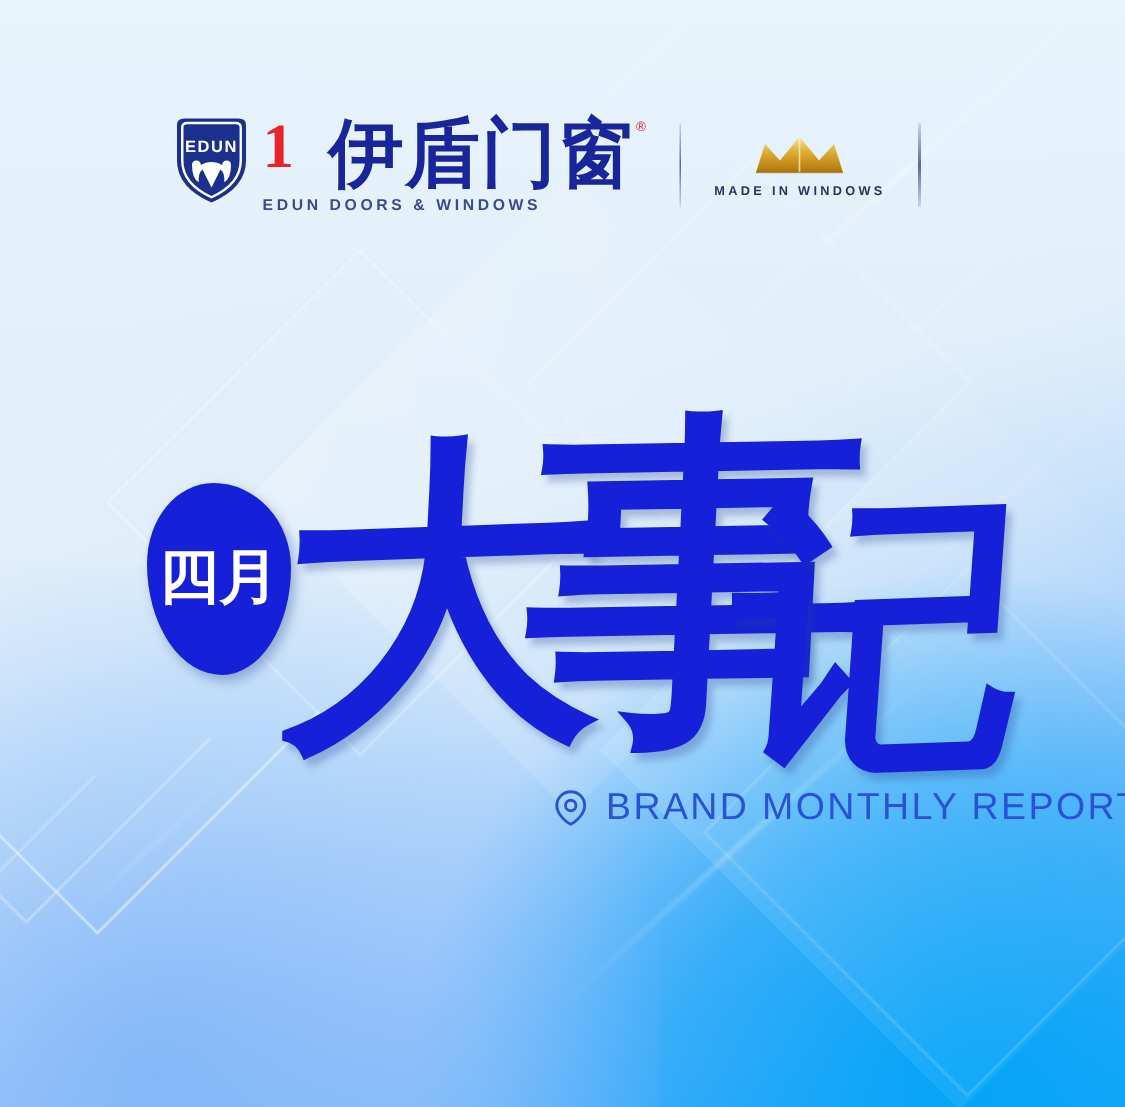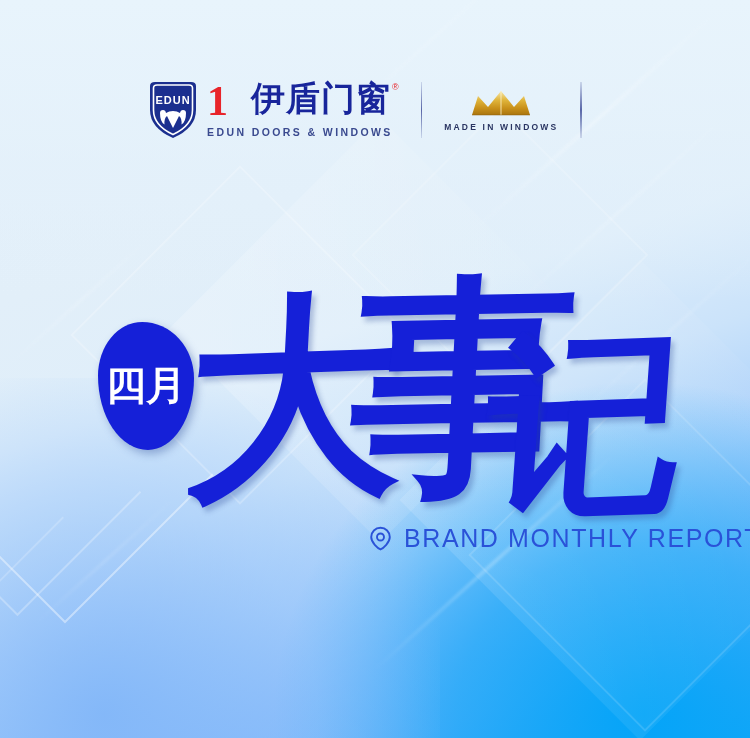--- a/index.html
+++ b/index.html
@@ -100,21 +100,21 @@
     width:54px; height:60px; position:relative; flex:0 0 auto;
   }
   .shield svg { display:block; }
   .edun-right { display:flex; flex-direction:column; justify-content:center; padding-top:2px; }
   .edun-cn-row { display:flex; align-items:flex-start; }
   .edun-one {
     color:#e8242a; font-size:42px; font-weight:bold; line-height:.92;
     font-family:"Liberation Serif", serif; letter-spacing:-2px; margin-right:1px;
   }
   .edun-cn {
-    color:#18259b; font-size:34px; font-weight:bold; line-height:.95;
+    color:#18259b; font-size:50px; font-weight:bold; line-height:.95;
     letter-spacing:1px; font-family:"DejaVu Sans", sans-serif;margin-left:24px;
   }
   .reg-mark {
     font-size:9px; color:#e8242a; vertical-align:super; margin-left:1px;
     font-family:"Liberation Sans", sans-serif;
   }
   .edun-en {
     color:#3a4a8f; font-size:10.5px; letter-spacing:2.4px;
     margin-top:5px; font-weight:bold; white-space:nowrap;
     font-family:"Liberation Sans", sans-serif;

